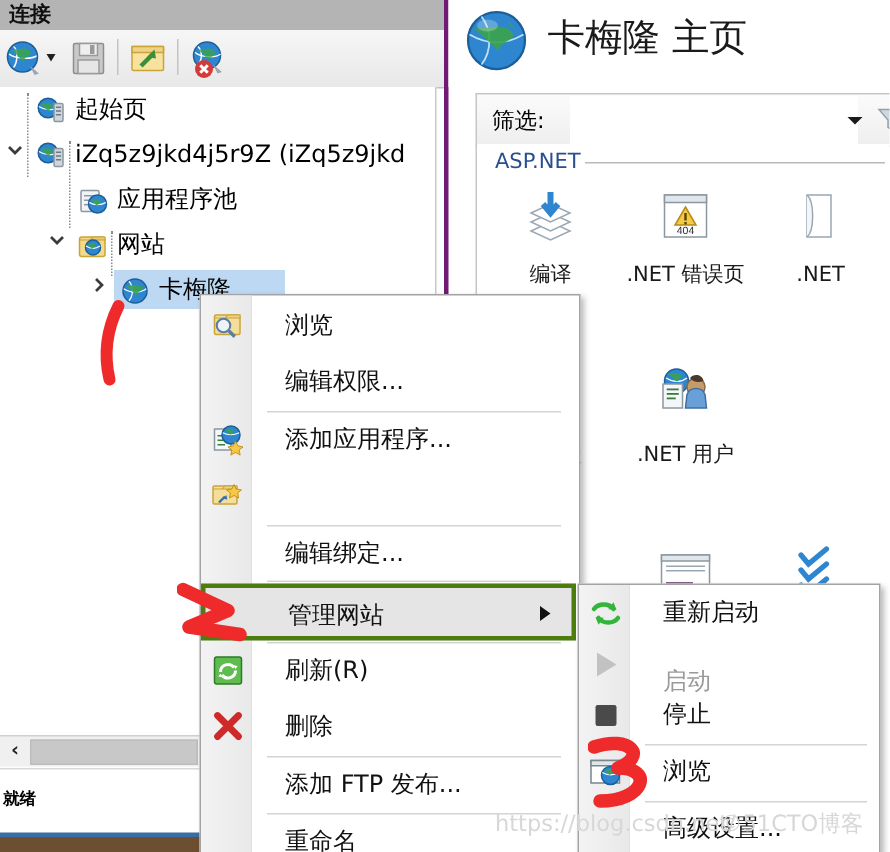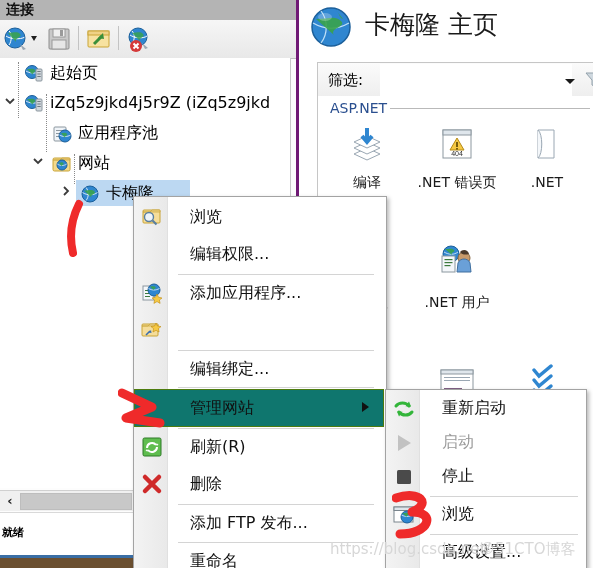--- a/index.html
+++ b/index.html
@@ -67,33 +67,33 @@
   .fcell .fl{display:block;margin-top:2px;font-size:14px;color:#1a1a1a;line-height:18px;}
 
   
   #ctxmenu{left:133px;top:196px;width:252px;height:372px;
       background:#fff;border:1px solid #a3a3a3;box-shadow:2px 2px 4px rgba(0,0,0,.28);}
   #ctxmenu .gutter{position:absolute;left:0;top:0;width:33px;height:372px;
       background:linear-gradient(90deg,#f3f3f3,#e9e9e9);border-right:1px solid #e0e0e0;}
   .mi{position:absolute;left:1px;width:249px;height:37px;}
   .mi .mtxt{position:absolute;left:55px;top:8px;font-size:16px;color:#111;white-space:nowrap;}
   .mi .mic{position:absolute;left:6px;top:7px;width:22px;height:22px;}
-  .mi.sel{background:#0f766e;border:1px solid #4d7c0f;left:0;width:250px;box-sizing:border-box;}
+  .mi.sel{background:#e5e5e5;border:3px solid #4d7c0f;left:0;width:250px;box-sizing:border-box;}
   .mi .arrowr{position:absolute;right:14px;top:12px;width:0;height:0;
       border-left:7px solid #111;border-top:5px solid transparent;border-bottom:5px solid transparent;}
   .msep{position:absolute;left:44px;width:196px;height:1px;background:#d4d4d4;}
 
   
   #submenu{left:385px;top:389px;width:200px;height:179px;
       background:#fff;border:1px solid #a3a3a3;box-shadow:2px 2px 4px rgba(0,0,0,.28);}
   #submenu .gutter{position:absolute;left:0;top:0;width:33px;height:179px;
       background:linear-gradient(90deg,#f3f3f3,#e9e9e9);border-right:1px solid #e0e0e0;}
   .si{position:absolute;left:1px;width:197px;height:34px;padding-left:20px;}
   .si .stxt{position:absolute;left:55px;top:6px;font-size:16px;color:#111;white-space:nowrap;}
-  .si.dis .stxt{color:#9a9a9a;}
+  .si.dis .stxt{color:#9a9a9a;margin-top:12px;}
   .si .sic{position:absolute;left:6px;top:6px;width:22px;height:22px;}
   .ssep{position:absolute;left:44px;width:148px;height:1px;background:#d4d4d4;}
 
   
   .annot{position:absolute;pointer-events:none;}
 
   
   .wm{position:absolute;font-size:15px;color:#d7d7d7;white-space:nowrap;}
 </style>
 </head>

